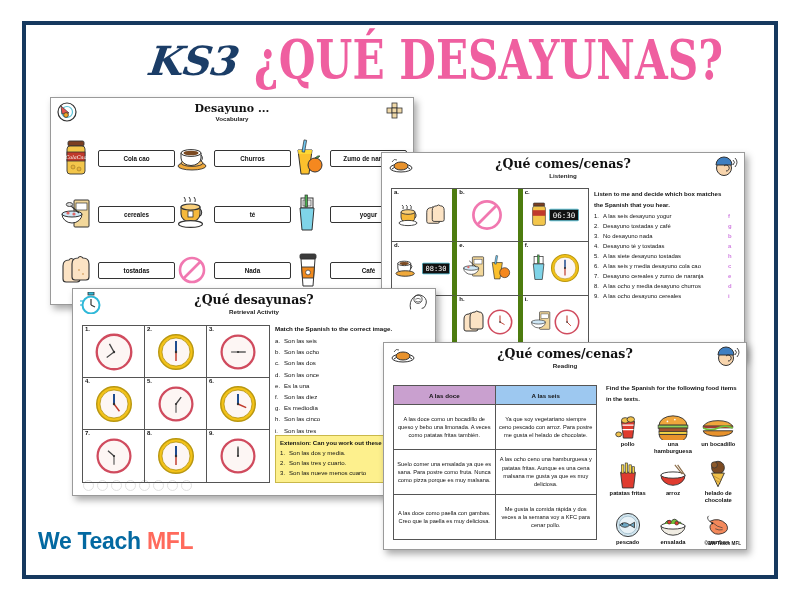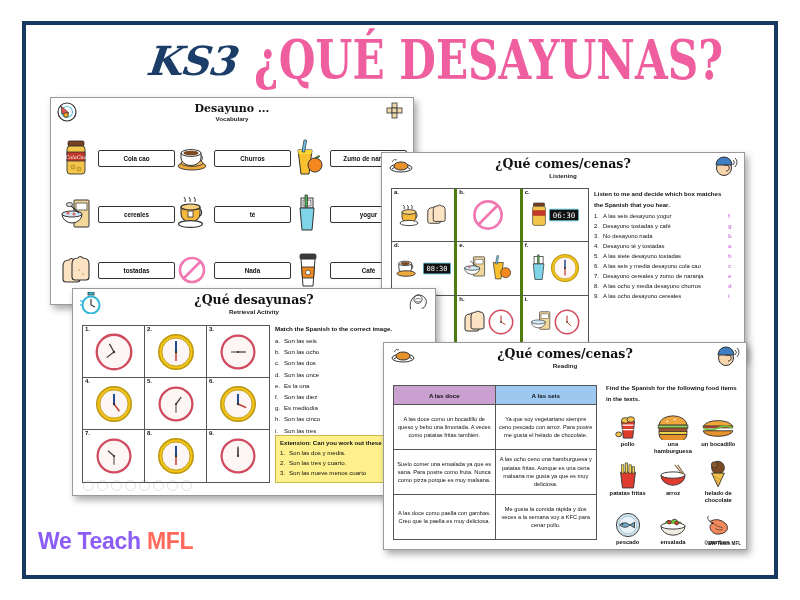--- a/index.html
+++ b/index.html
@@ -30,21 +30,21 @@
     font-size:44px;color:#ef5fa0;letter-spacing:0px;
     transform:scaleY(1.22) scaleX(0.96);transform-origin:left center;
     white-space:nowrap;
   }
 
   
   .brand{
     position:absolute;left:38px;top:528px;z-index:45;
     font-size:23px;font-weight:bold;letter-spacing:-0.3px;
   }
-  .brand .w{color:#8b5cf6;}
+  .brand .w{color:#0369a1;}
   .brand .m{color:#ff6a5c;}
 
   
   .slide{
     position:absolute;background:#fff;border:1px solid #9a9a9a;
     box-shadow:3px 4px 7px rgba(0,0,0,.34);
     box-sizing:border-box;overflow:hidden;
   }
   .sl-head{position:relative;height:27px;border-bottom:0px;}
   .sl-title{
@@ -76,21 +76,21 @@
 
   
   #s-listen{left:381px;top:152px;width:364px;height:208px;z-index:20;}
   #s-listen .sl-title{font-size:12.5px;padding-top:5px;}
   #s-listen .sl-sub{font-size:6.2px;padding-top:1px;}
   .lgrid{
     position:absolute;left:9px;top:35px;width:196px;height:160px;
     display:grid;grid-template-columns:repeat(3,1fr);grid-template-rows:repeat(3,1fr);
     border:1px solid #555;
   }
-  .lcell{border-right:3px solid #4d7c0f;border-bottom:1px solid #555;position:relative;
+  .lcell{border-right:5px solid #4d7c0f;border-bottom:1px solid #555;position:relative;
          display:flex;align-items:center;justify-content:center;gap:2px;}
   .lcell:nth-child(3n){border-right:none;}
   .lcell:nth-child(n+7){border-bottom:none;}
   .lcell .lt{position:absolute;left:2px;top:0px;font-size:6px;font-weight:bold;color:#111;}
   .lright{position:absolute;left:212px;top:36px;width:144px;}
   .lintro{font-size:6.1px;font-weight:bold;color:#111;line-height:1.75;margin-bottom:4px;}
   .litem{display:flex;font-size:5.9px;color:#111;line-height:1.0;margin-bottom:4.1px;align-items:flex-start;}
   .litem .num{width:9px;flex:0 0 9px;}
   .litem .txt{flex:1;}
   .litem .ans{color:#d07de0;font-weight:bold;width:10px;text-align:left;flex:0 0 10px;}

